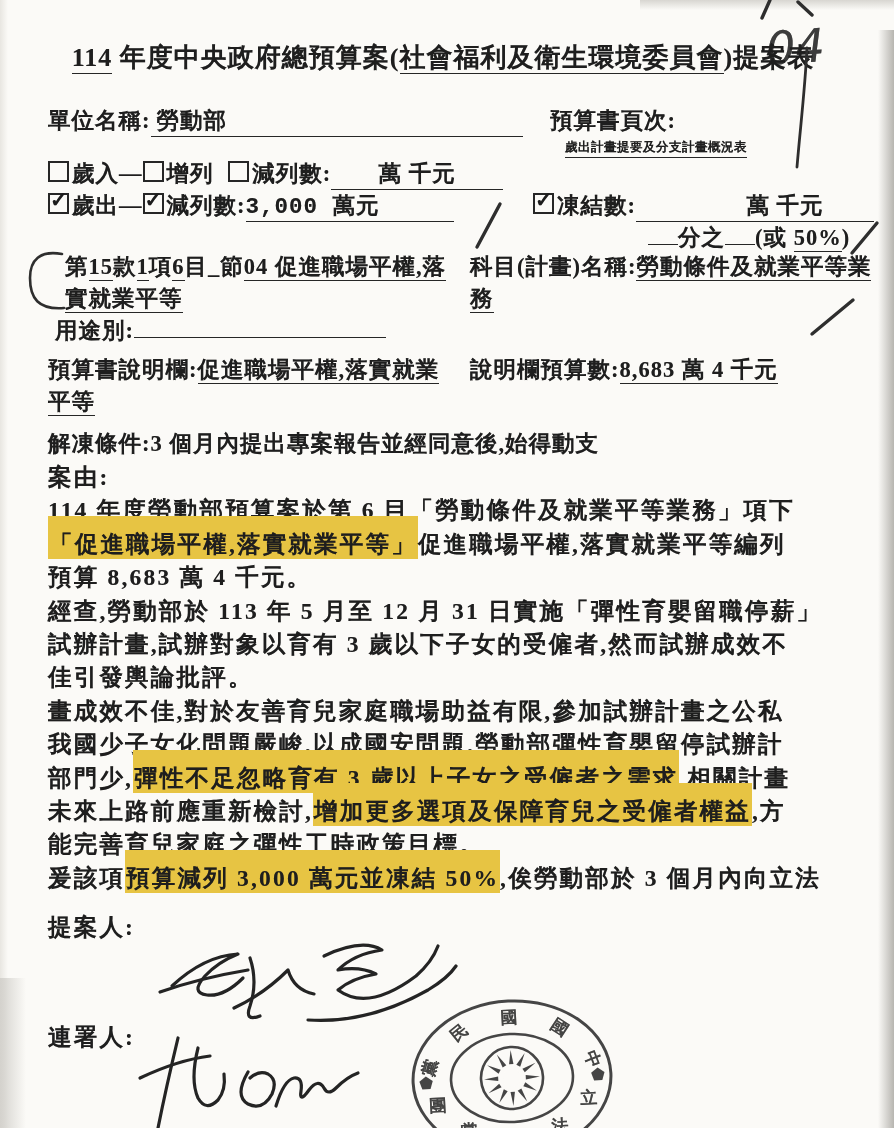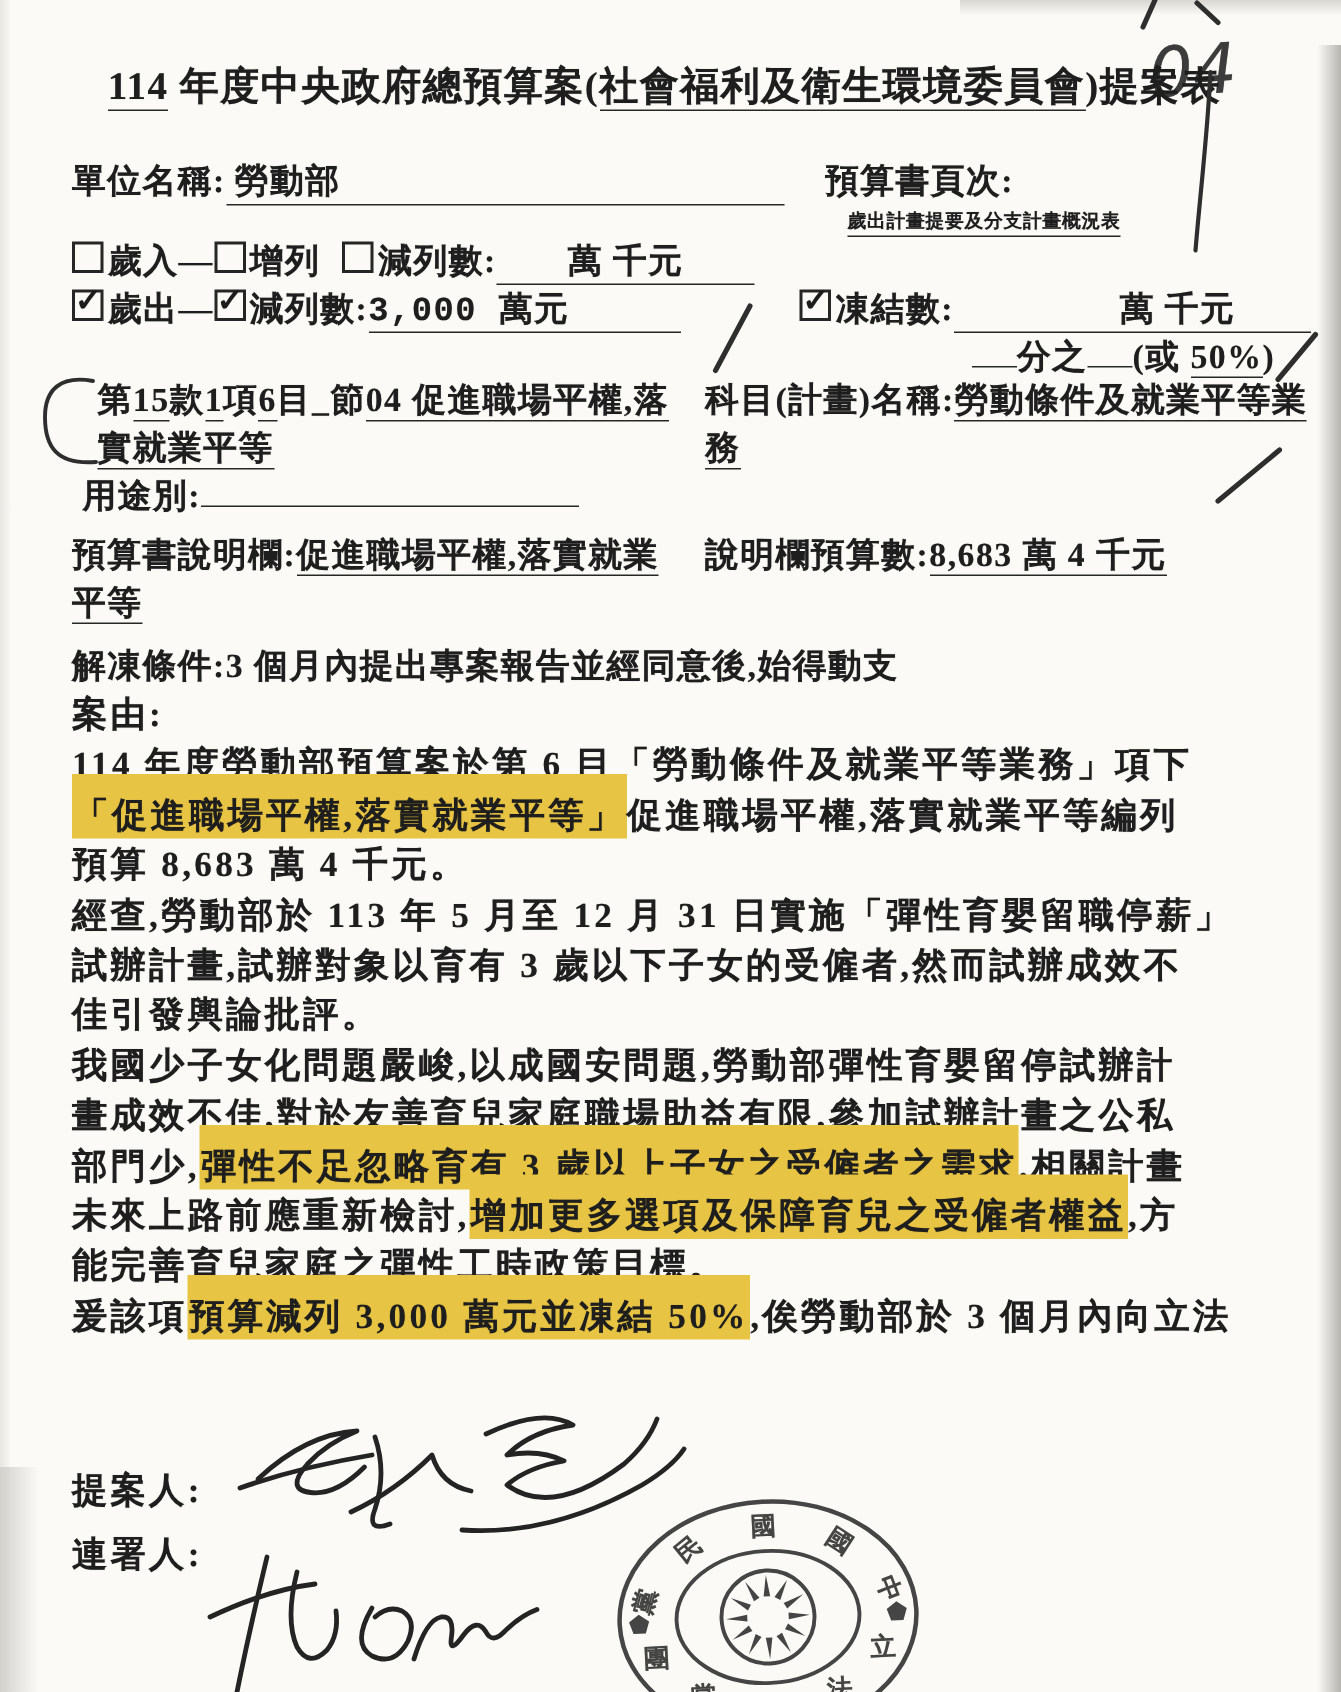--- a/index.html
+++ b/index.html
@@ -113,30 +113,30 @@
 
   <div class="abs body-block">
     <div class="bline">案由:</div>
     <div id="case-lines">
         <div class="bline"><span>114 年度勞動部預算案於第 6 目「勞動條件及就業平等業務」項下</span></div>
         <div class="bline"><span class="hl">「促進職場平權,落實就業平等」</span><span>促進職場平權,落實就業平等編列</span></div>
         <div class="bline"><span>預算 8,683 萬 4 千元。</span></div>
         <div class="bline"><span>經查,勞動部於 113 年 5 月至 12 月 31 日實施「彈性育嬰留職停薪」</span></div>
         <div class="bline"><span>試辦計畫,試辦對象以育有 3 歲以下子女的受僱者,然而試辦成效不</span></div>
         <div class="bline"><span>佳引發輿論批評。</span></div>
+        <div class="bline"><span>畫成效不佳,對於友善育兒家庭職場助益有限,參加試辦計畫之公私</span></div>
         <div class="bline"><span>我國少子女化問題嚴峻,以成國安問題,勞動部彈性育嬰留停試辦計</span></div>
-        <div class="bline"><span>畫成效不佳,對於友善育兒家庭職場助益有限,參加試辦計畫之公私</span></div>
         <div class="bline"><span>部門少,</span><span class="hl">彈性不足忽略育有 3 歲以上子女之受僱者之需求</span><span>,相關計畫</span></div>
         <div class="bline"><span>未來上路前應重新檢討,</span><span class="hl">增加更多選項及保障育兒之受僱者權益</span><span>,方</span></div>
         <div class="bline"><span>能完善育兒家庭之彈性工時政策目標。</span></div>
         <div class="bline"><span>爰該項</span><span class="hl">預算減列 3,000 萬元並凍結 50%</span><span>,俟勞動部於 3 個月內向立法</span></div>
       </div>
   </div>
 
-  <div class="abs body-block" style="top:978px;">提案人:</div>
+  <div class="abs body-block" style="top:911px;">提案人:</div>
   <div class="abs body-block" style="top:1021px;">連署人:</div>
 
   <svg class="abs sig" style="left:138px; top:928px;" width="340" height="100">
     <path d="M34,58 q32,-30 66,-32 q-20,8 -33,22 q-15,17 2,19 q17,2 36,-17"></path>
     <path d="M22,64 q40,-14 88,-22"></path>
     <path d="M112,30 q8,24 0,48 q-6,16 10,10"></path>
     <path d="M96,80 q30,-14 54,-38 q6,20 26,24"></path>
     <path d="M186,28 q38,-18 58,-6 q-28,4 -44,20 q22,-4 38,4 q-24,4 -38,16 q30,22 78,-14 q16,-14 22,-30"></path>
     <path d="M170,92 q60,4 120,-30 q20,-12 28,-24"></path>
   </svg>

